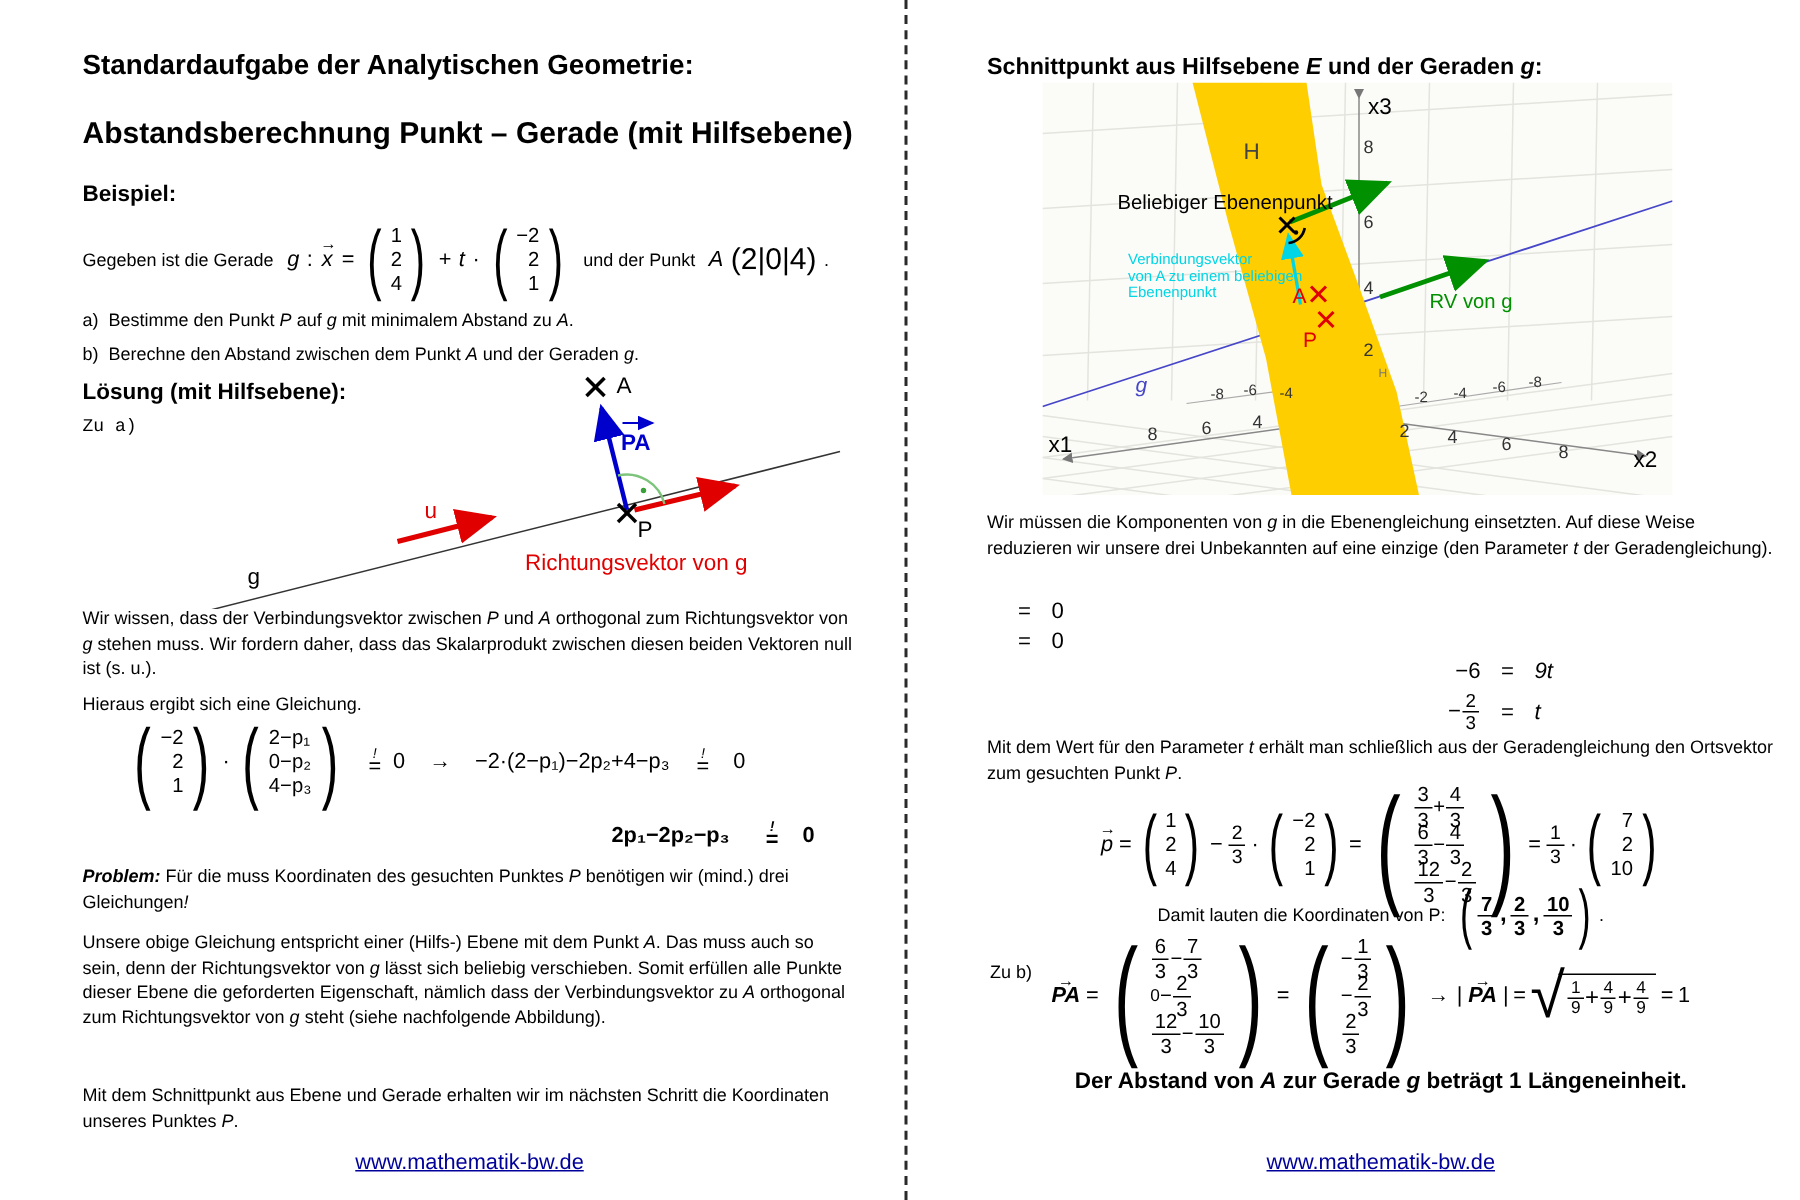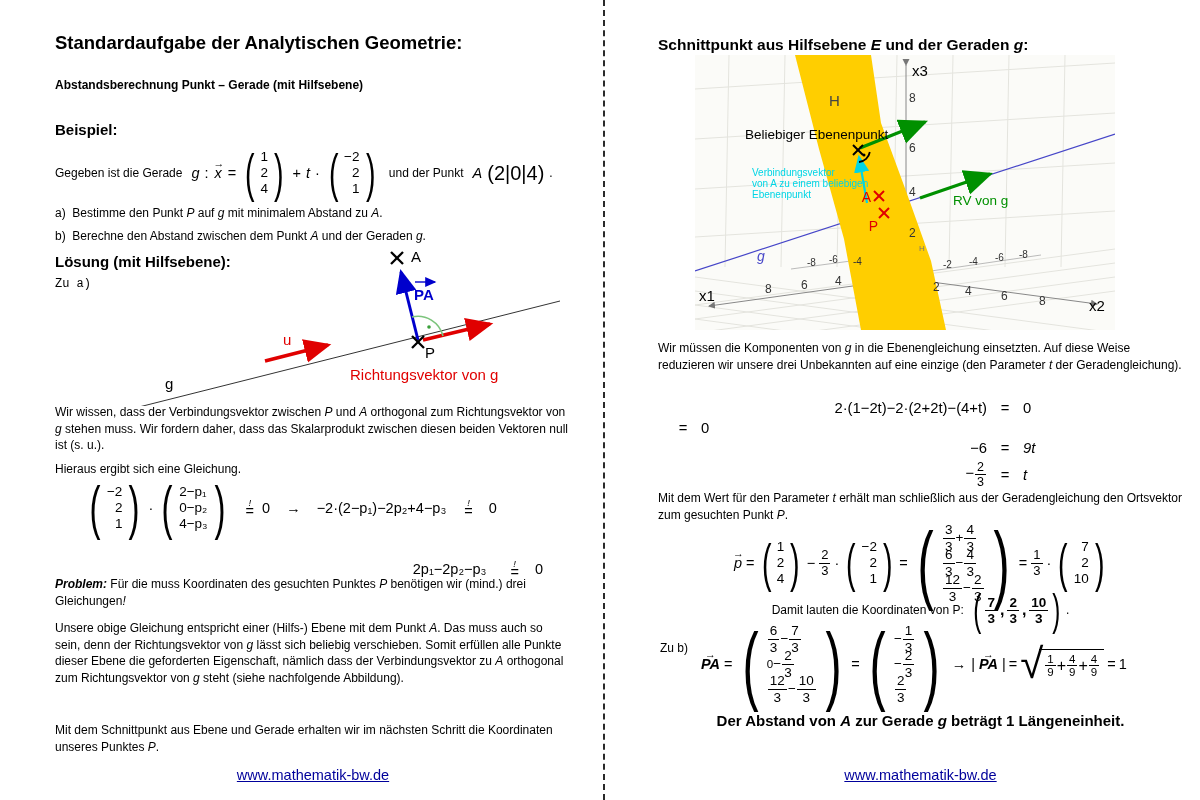--- a/index.html
+++ b/index.html
@@ -3,21 +3,21 @@
 <meta charset="utf-8">
 <style>
   * { margin:0; padding:0; box-sizing:border-box; }
   html,body { width:1200px; height:800px; background:#fff; overflow:hidden;
     font-family:"Liberation Sans", sans-serif; color:#000; }
   .abs { position:absolute; }
   .b { font-weight:bold; }
   .i { font-style:italic; }
   .bi { font-weight:bold; font-style:italic; }
   .pagetitle { font-size:18.5px; font-weight:bold; }
-  .subtitle { font-size:12px; font-weight:bold; }
+  .subtitle { font-size:20px; font-weight:bold; }
   .h3 { font-size:15px; font-weight:bold; }
   p, .txt { font-size:12px; line-height:16.6px; }
   a.link { color:#00009b; text-decoration:underline; font-size:14.5px; cursor:pointer; }
   .divider { left:603px; top:0; height:800px; width:0; border-left:2px dashed #2a2a2a; }
 
   
   .mrow { display:flex; align-items:center; }
   .math { font-size:14.5px; }
   .vec { display:inline-flex; align-items:center; }
   .vec .col { display:inline-flex; flex-direction:column; justify-content:center; padding:0 2px; }
@@ -159,21 +159,21 @@
       </span>
     <span class="math">0</span>
     <span class="math" style="margin:0 8px;">→</span>
     <span class="math">−2·(2−p₁)−2p₂+4−p₃</span>
     <span class="me" style="margin-left:10px;">
         <span class="ex">!</span>
         <span class="eqs">=</span>
       </span>
     <span class="math" style="margin-left:8px;">0</span>
   </div>
-  <div class="mrow" style="justify-content:flex-end; gap:10px; margin-top:28px; padding-right:28px;">
+  <div class="mrow" style="justify-content:flex-end; gap:10px; margin-top:16px; padding-right:28px;font-weight:bold;">
     <span class="math">2p₁−2p₂−p₃</span>
     <span class="me" style="margin-left:14px;">
         <span class="ex">!</span>
         <span class="eqs">=</span>
       </span>
     <span class="math" style="margin-left:6px;">0</span>
   </div>
 </div>
 
 <p class="abs" style="left:55px; top:576px; width:516px;"><span class="bi">Problem:</span><span> Für die muss Koordinaten des gesuchten Punktes </span><i>P</i><span>  benötigen wir (mind.) drei Gleichungen</span><i>!</i></p>
@@ -287,21 +287,20 @@
       <line x1="184" y1="163" x2="194" y2="153"></line>
   </g>
   <text x="176" y="147" font-size="14" text-anchor="end" fill="#e00000">A</text>
   <text x="183" y="176" font-size="14" text-anchor="end" fill="#e00000">P</text>
 </svg>
 
 <p class="abs" style="left:658px; top:340px; width:525px;"><span>Wir müssen die Komponenten von </span><i>g</i><span> in die Ebenengleichung einsetzten. Auf diese Weise reduzieren wir unsere drei Unbekannten auf eine einzige (den Parameter </span><i>t</i><span> der Geradengleichung).</span></p>
 
 <div class="abs" style="left:665px; top:400px;">
   <div class="eqrow">
-      <span class="lhs">2·(1−2t)−2·(2+2t)−(4+t)</span>
       <span class="releq">=</span>
       <span class="rhs">0</span>
     </div>
   <div class="eqrow">
       <span class="releq">=</span>
       <span class="rhs">0</span>
     </div>
   <div class="eqrow">
       <span class="lhs">−6</span>
       <span class="releq">=</span>

